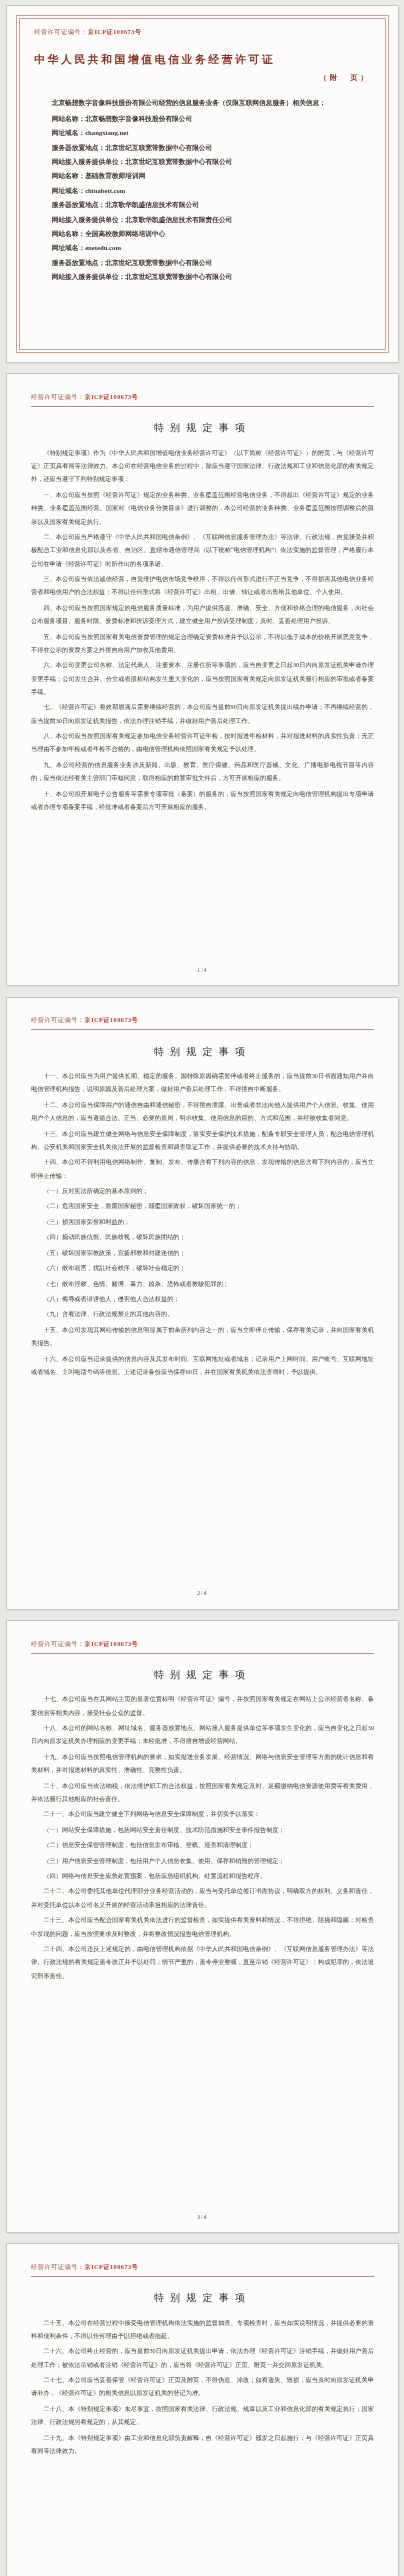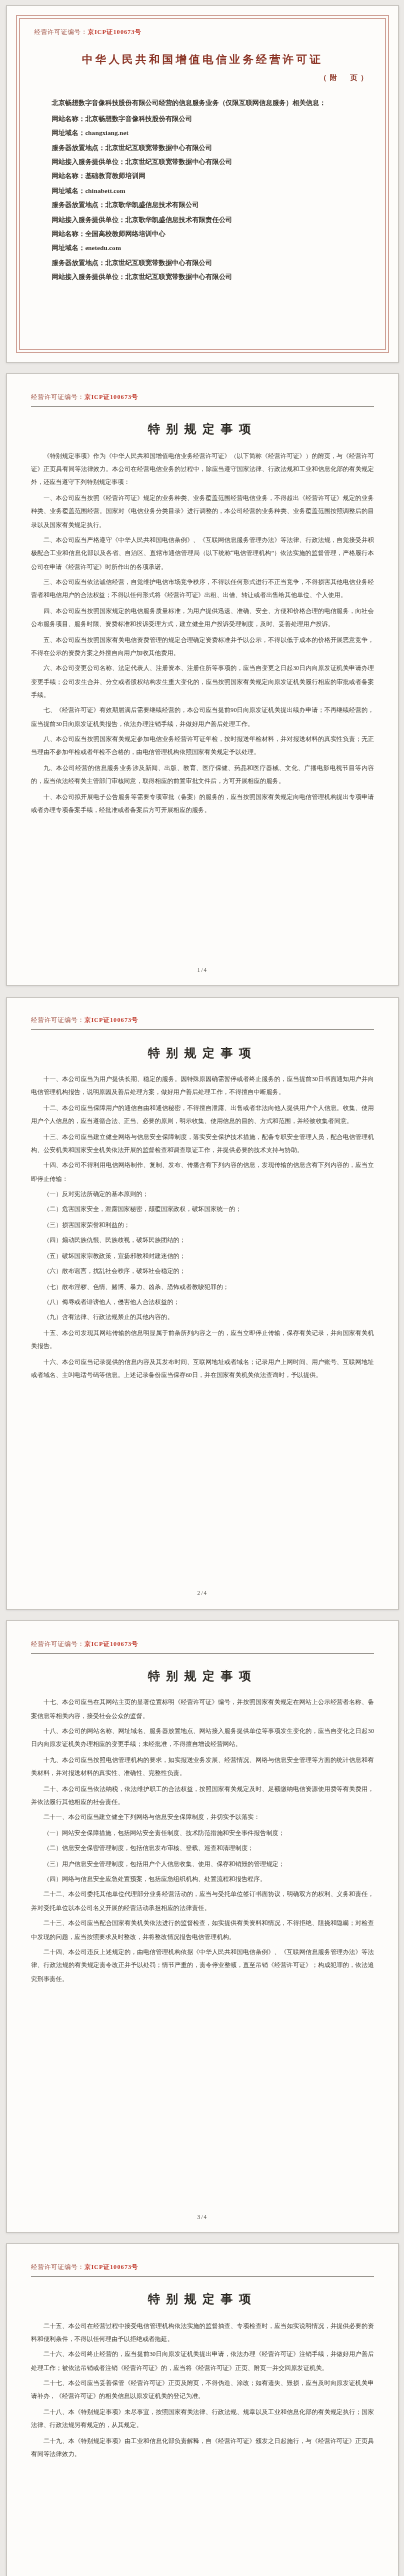--- a/index.html
+++ b/index.html
@@ -26,21 +26,20 @@
   }
   .cert-frame-inner {
     position: absolute;
     inset: 1.5px;
     border: 1px solid #cfa095;
     padding: 9.3px 14.4px;
   }
   .cert-no { font-size: 6.2px; color: #9c4a3c; letter-spacing: 0.5px; }
   .cert-no .num { color: #c0392b; font-weight: bold; }
   .cert-title {
-    text-align: center;
     margin-top: 15.5px;
     font-size: 10.8px;
     font-weight: bold;
     color: #8c3526;
     letter-spacing: 2.6px;
   }
   .cert-subtitle {
     text-align: right;
     margin-top: 6.2px;
     font-size: 7.2px;
@@ -57,22 +56,22 @@
   }
   .cert-intro { margin-bottom: 1px; }
   .cert-line { }
   
   .page.prov { height: 613px; padding: 18.5px 24px 0 24px; }
   .prov-header { font-size: 6.2px; color: #9c4a3c; letter-spacing: 0.5px; }
   .prov-header .num { color: #c0392b; font-weight: bold; }
   .prov-rule { border-bottom: 0.5px solid #9a968f; margin-top: 4.1px; }
   .prov-title {
     text-align: center;
-    font-size: 12px;
-    font-weight: bold;
+    font-size: 10px;
+    font-weight: normal;
     letter-spacing: 6.2px;
     color: #2e2b26;
     margin: 14.4px 0 10.3px 0;
   }
   .para-list .para {
     font-size: 6.2px;
     line-height: 2.15;
     text-align: justify;
     text-indent: 2em;
     color: #3a372f;

